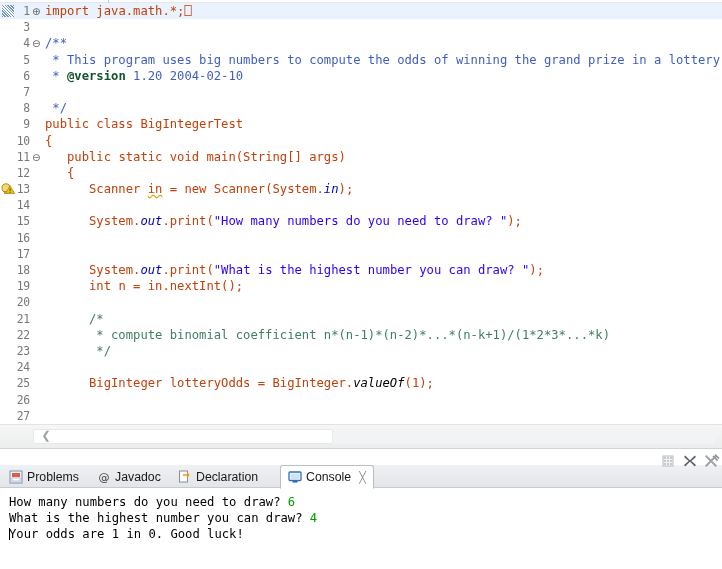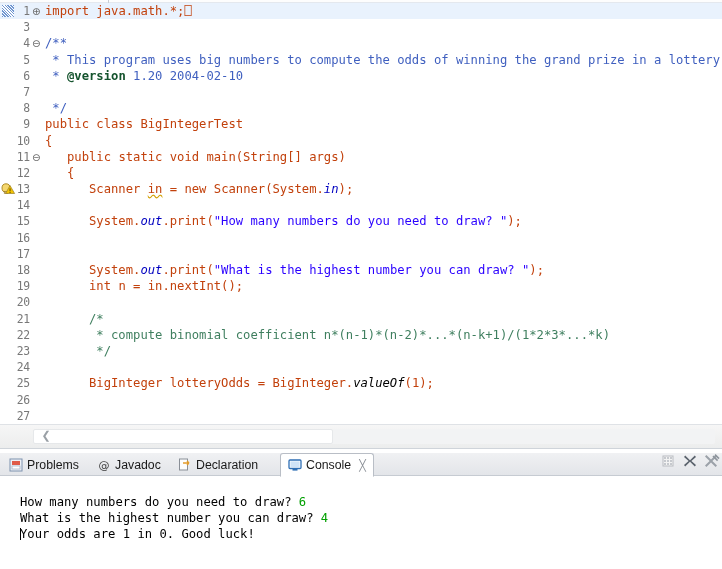--- a/index.html
+++ b/index.html
@@ -98,21 +98,21 @@
     color:#9aa0a6; font-size:11px; line-height:16px; text-align:center;
     font-family:"DejaVu Sans",sans-serif;
   }
 
   
   .view {
     position:absolute; left:0; top:449px; width:722px; height:120px;
     background:#ffffff;
   }
   .tabbar {
-    position:absolute; left:0; top:4px; width:722px; height:23px;
+    position:absolute; left:0; top:16px; width:722px; height:23px;
     background:linear-gradient(#f0f1f3,#e3e5e9);
     border-bottom:1px solid #c6cbd2;
   }
   .tab {
     position:absolute; top:1px; height:22px;
     display:flex; align-items:center; gap:4px;
     padding:0 7px;
     font-size:12.3px; color:#1a1a1a;
     white-space:nowrap;
   }
@@ -138,21 +138,21 @@
     padding:2px 0 0 4px;
     white-space:nowrap;
     overflow:hidden;
     background:#ffffff;
   }
   .console-body {
     position:absolute; left:0; top:45px; width:722px; height:75px;
     background:#ffffff;
     font-family:"DejaVu Sans Mono","Liberation Mono",monospace;
     font-size:12.2px;
-    padding-left:20px;
+    padding-left:9px;
   }
   .cline { height:16px; line-height:16px; white-space:pre; color:#000; position:relative;}
   .in-echo { color:#00a000; }
   .caret {
     display:inline-block; width:1px; height:12px; background:#000;
     vertical-align:-2px; margin-right:-1px;
   }
   svg { display:block; }
 </style>
 </head>

